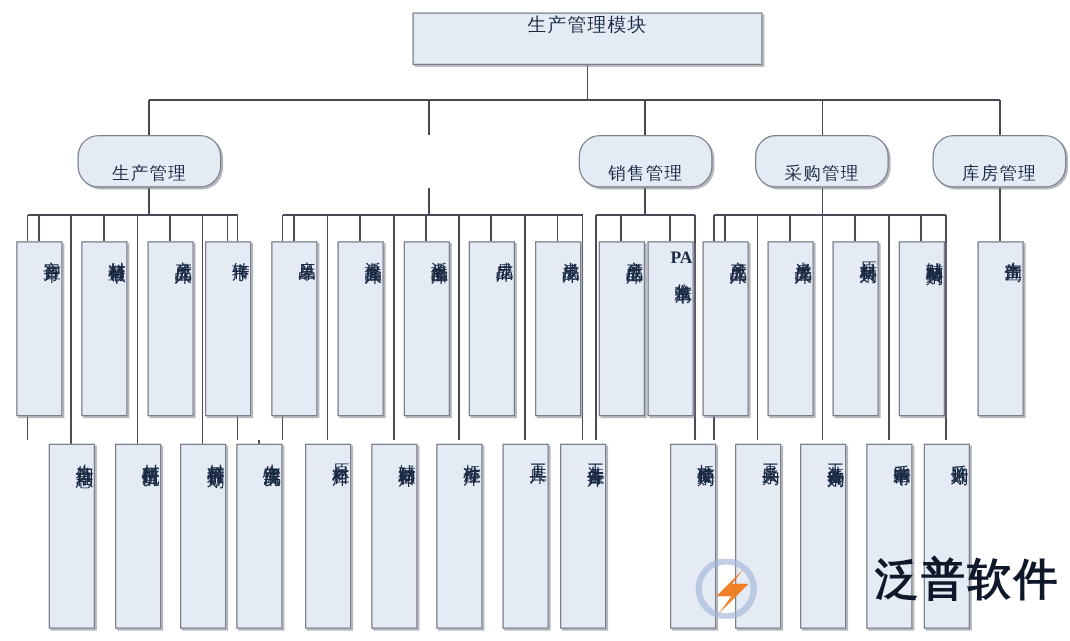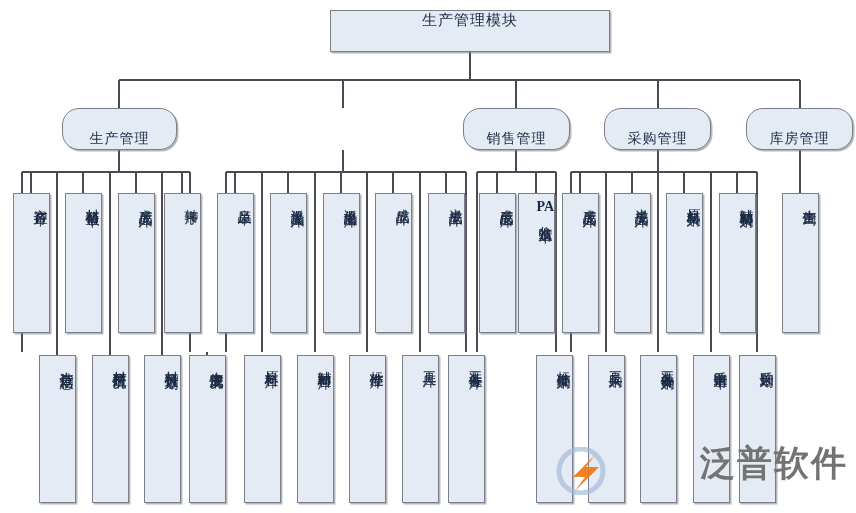--- a/index.html
+++ b/index.html
@@ -62,21 +62,21 @@
     text-orientation:mixed;
     display:inline-block;
     font-family:"Liberation Serif","DejaVu Serif",serif;
     font-weight:700;
     letter-spacing:0;
   }
   #wm-cn{
     position:absolute;right:8px;bottom:26px;
     font-family:"Liberation Sans","DejaVu Sans",sans-serif;
     font-weight:700;font-size:35px;
-    color:#737373;
+    color:#0f172a;
     letter-spacing:2px;
     white-space:nowrap;
   }
   #wm-url{
     position:absolute;right:10px;bottom:4px;
     font-family:"Liberation Serif","DejaVu Serif",serif;
     font-weight:700;font-size:17px;
     color:#e2641b;
     letter-spacing:.5px;
     white-space:nowrap;

